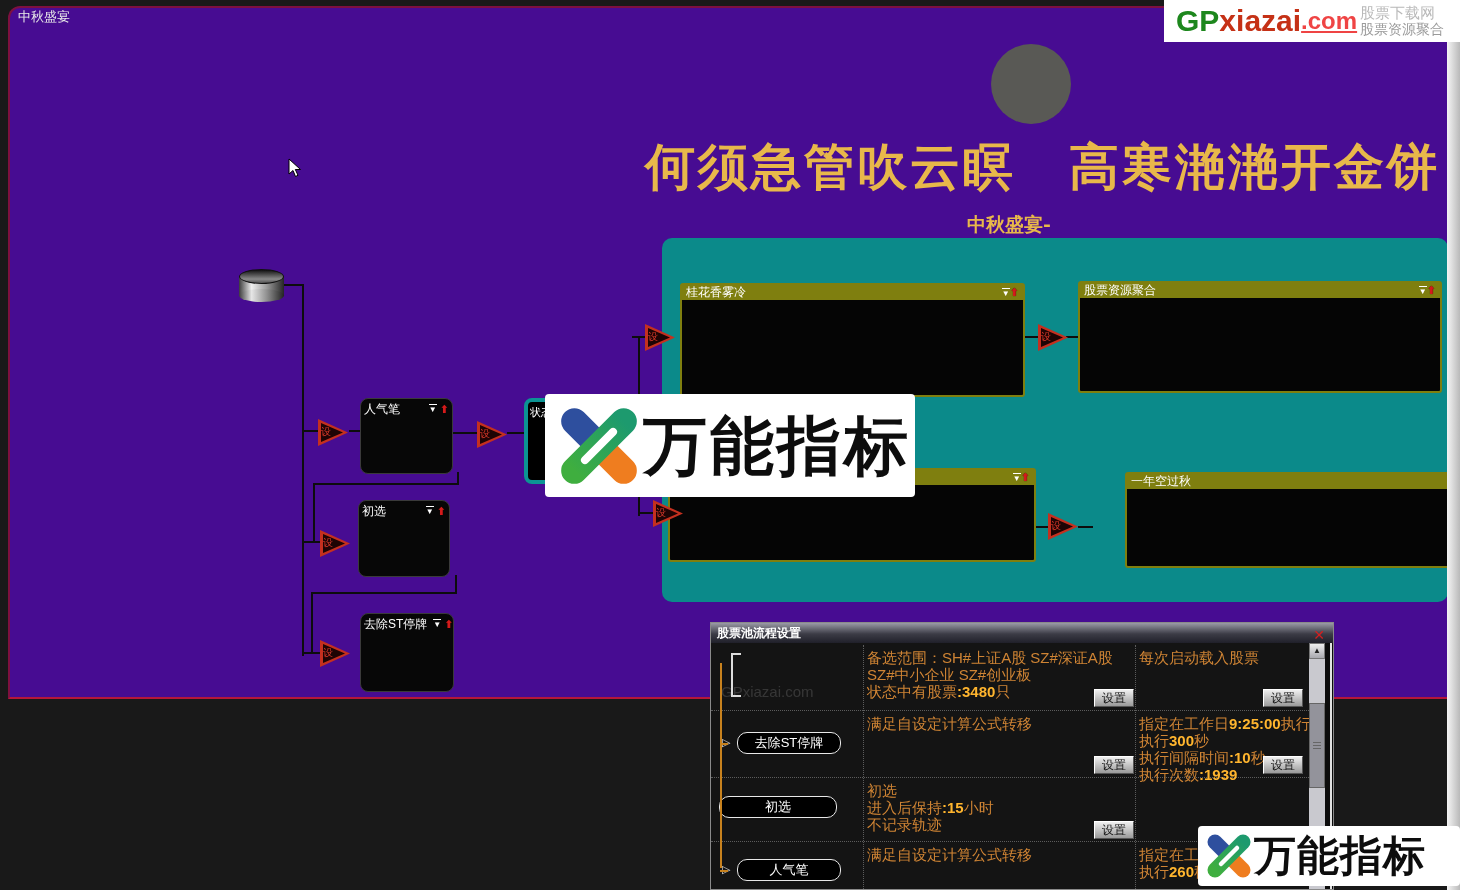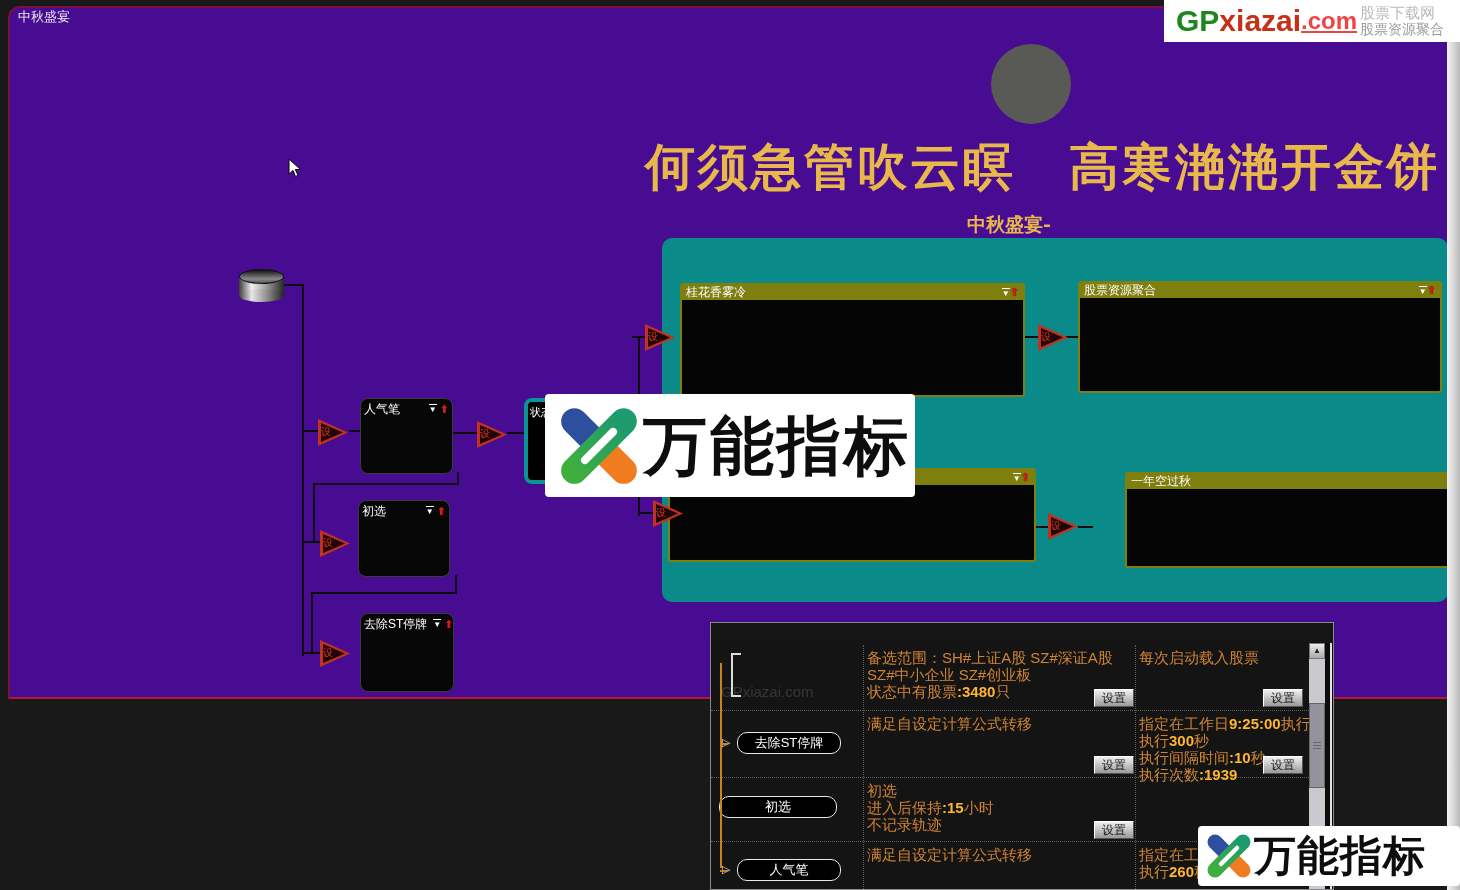--- a/index.html
+++ b/index.html
@@ -259,20 +259,24 @@
           <div class="sp"></div>
           <span class="dd">▼</span>
           <span class="up">⬆</span>
         </div>
       </div>
     </div>
 
   <div id="rstrip" class="abs"></div>
 
   <div id="dialog" class="abs">
+    <div id="dlg-title">
+      <span>股票池流程设置</span>
+      <span id="dlg-close">✕</span>
+    </div>
     <div id="dlg-body">
       <div id="ghost">GPxiazai.com</div>
       <div class="vsep" style="left:152px;"></div>
       <div class="vsep" style="left:424px;"></div>
       <div id="bracket"></div>
       <div class="oline" style="left:9px;top:20px;width:2px;height:205px;"></div>
       <div class="oline" style="left:9px;top:100px;width:8px;height:2px;"></div>
       <div class="oline" style="left:9px;top:227px;width:8px;height:2px;"></div>
       <div id="dlg-rows">
           <div class="dlg-row" style="top: 2px; height: 66px;"></div>

